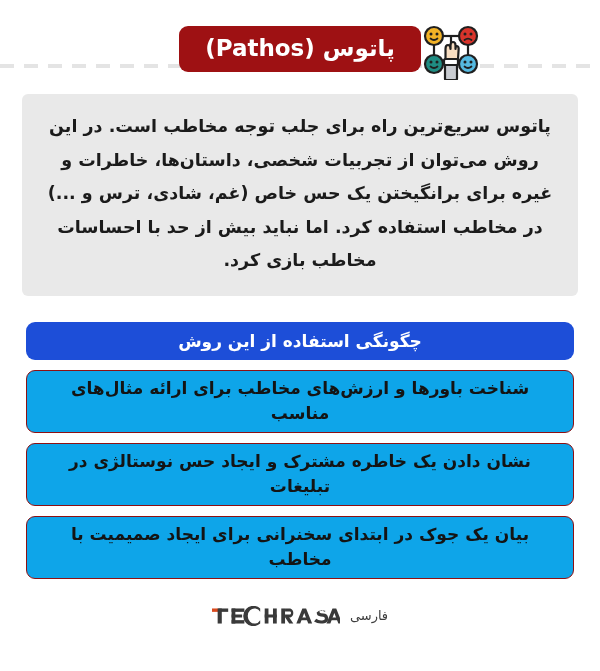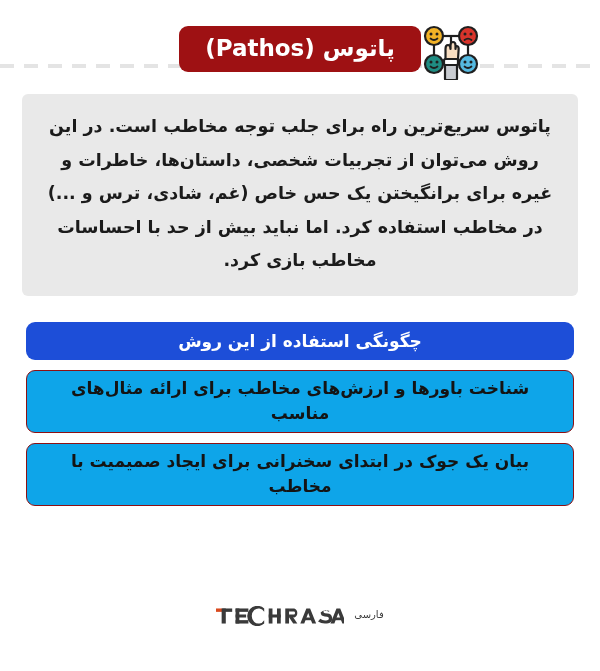--- a/index.html
+++ b/index.html
@@ -121,21 +121,21 @@
     left: 0;
     right: 0;
     display: flex;
     align-items: center;
     justify-content: center;
     gap: 10px;
     direction: rtl;
   }
   .footer-suffix {
     color: #3d3d3d;
-    font-size: 10px;
+    font-size: 13px;
     font-weight: normal;
     line-height: 1;
     padding-bottom: 2px;
   }
   .footer-logo {
     display: inline-flex;
     align-items: center;
     direction: ltr;
   }
   .footer-logo svg { display: block; }
@@ -191,20 +191,21 @@
   </div>
 
   <div class="description">پاتوس سریع‌ترین راه برای جلب توجه مخاطب است. در این روش می‌توان از تجربیات شخصی، داستان‌ها، خاطرات و غیره برای برانگیختن یک حس خاص (غم، شادی، ترس و ...) در مخاطب استفاده کرد. اما نباید بیش از حد با احساسات مخاطب بازی کرد.</div>
 
   <div class="section-header tight">چگونگی استفاده از این روش</div>
 
   <div class="item">شناخت باورها و ارزش‌های مخاطب برای ارائه مثال‌های مناسب</div>
 
 
 
+  <div class="item">نشان دادن یک خاطره مشترک و ایجاد حس نوستالژی در تبلیغات</div>
 
   <div class="item">بیان یک جوک در ابتدای سخنرانی برای ایجاد صمیمیت با مخاطب</div>
 
   <div class="footer">
     <span class="footer-suffix">فارسی</span>
     <span class="footer-logo">
       <svg viewBox="0 0 170 26" width="128" height="20" aria-hidden="true">
 
         <rect x="0" y="3" width="8.5" height="4.5" fill="#D94A1E"></rect>
         <rect x="8.5" y="3" width="13" height="4.5" fill="#3A3A3A"></rect>

